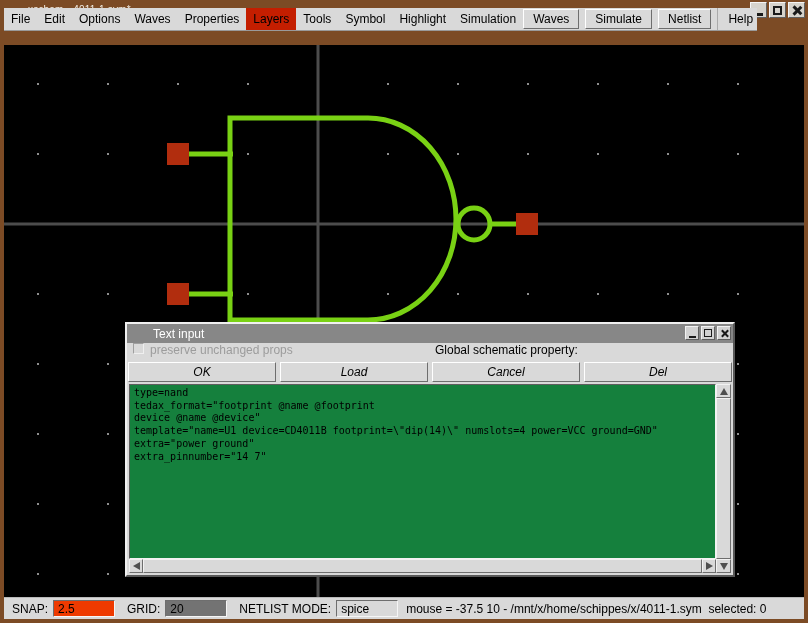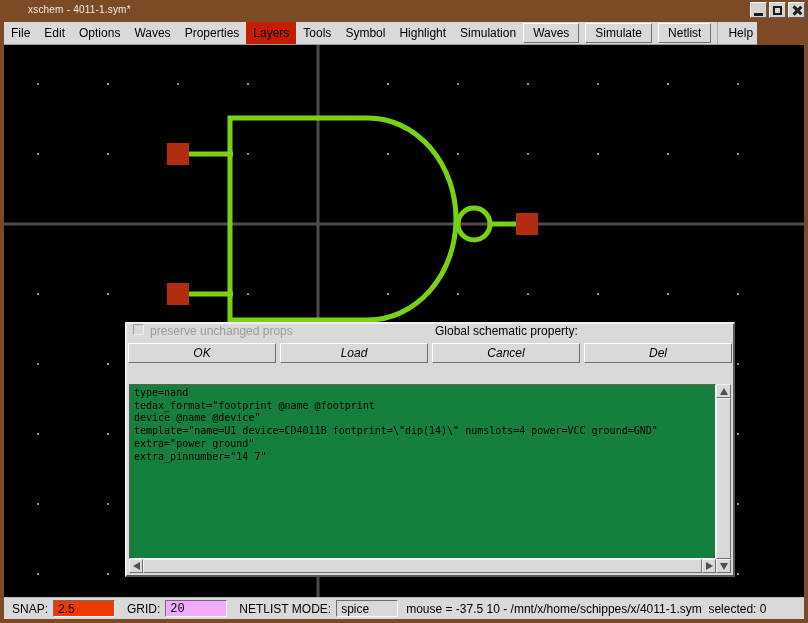--- a/index.html
+++ b/index.html
@@ -14,40 +14,40 @@
   .win-controls { position:absolute; right:3px; top:2px; display:flex; gap:2px; }
   .wbtn { width:17px; height:16px; background:#d6d3cc; border:1px solid;
           border-color:#f5f5f5 #5e5e5e #5e5e5e #f5f5f5; display:flex; align-items:center; justify-content:center; }
   .g-min { width:9px; height:3px; background:#1a1a1a; margin-top:9px; }
   .g-max { width:9px; height:9px; border:2px solid #1a1a1a; }
   .g-close { position:relative; width:11px; height:11px; }
   .g-close:before,.g-close:after { content:""; position:absolute; left:5px; top:0; width:2.5px; height:11px; background:#1a1a1a; }
   .g-close:before { transform:rotate(45deg); } .g-close:after { transform:rotate(-45deg); }
 
   
-  .menubar { position:absolute; left:4px; top:22px; width:753px; height:23px; background:#d9d9d9;
+  .menubar { position:absolute; left:4px; top:8px; width:753px; height:23px; background:#d9d9d9;
              border-bottom:1px solid #9a9a9a; display:flex; align-items:center; font-size:12px; color:#000; }
   .menu-item { padding:4px 7px; cursor:default; }
   .menu-item.hl { background:#c41e00; }
   .mb-spacer { flex:1; }
   .mbtn { height:20px; padding:0 9px; margin-right:6px; display:flex; align-items:center; background:#d9d9d9;
           border:1px solid; border-color:#ffffff #6e6e6e #6e6e6e #ffffff; }
   .menu-help { padding:4px 10px 4px 10px; border-left:1px solid #aaa; }
 
   
   .canvas { position:absolute; left:4px; top:45px; width:800px; height:552px; background:#000; }
 
   
   .statusbar { position:absolute; left:4px; top:597px; width:800px; height:22px; background:#d9d9d9;
                border-top:1px solid #b9b9b9; display:flex; align-items:center; font-size:12px; color:#000; }
   .sb-label { margin-left:8px; }
   .sb-field { height:17px; margin-left:5px; padding:1px 4px 0 4px; min-width:62px; font-size:12px;
               border:1px solid; border-color:#6e6e6e #f5f5f5 #f5f5f5 #6e6e6e; }
   .sb-snap { background:#ee3a00; }
-  .sb-grid { background:#f0abfc;font-family:Liberation Mono, monospace; }
+  .sb-grid { background:#737373; }
   .sb-mode { background:#d9d9d9; }
   .sb-gap { margin-left:12px; }
   .sb-info { margin-left:8px; white-space:pre; }
 
   
   .dialog { position:absolute; left:125px; top:322px; width:610px; height:255px; background:#d9d9d9;
             border:2px solid; border-color:#f0f0f0 #585858 #585858 #f0f0f0; font-size:12px; }
   .dlg-titlebar { position:relative; height:19px; background:#878787; display:flex; align-items:center; }
   .dlg-title { color:#ffffff; margin-left:26px; font-size:12px; }
   .dlg-controls { position:absolute; right:2px; top:2px; display:flex; gap:2px; }
@@ -147,20 +147,34 @@
       <line x1="185" y1="249" x2="229" y2="249" stroke="#79d114" stroke-width="5"></line>
       <line x1="487" y1="179" x2="513" y2="179" stroke="#79d114" stroke-width="5"></line>
 
       <rect x="163" y="98" width="22" height="22" fill="#b12d0e"></rect>
       <rect x="163" y="238" width="22" height="22" fill="#b12d0e"></rect>
       <rect x="512" y="168" width="22" height="22" fill="#b12d0e"></rect>
     </svg>
   </div>
 
   <div class="dialog">
+    <div class="dlg-titlebar">
+      <span class="dlg-title">Text input</span>
+      <div class="dlg-controls">
+        <div class="dbtn">
+            <span class="g-min"></span>
+          </div>
+        <div class="dbtn">
+            <span class="g-max"></span>
+          </div>
+        <div class="dbtn">
+            <span class="g-close"></span>
+          </div>
+      </div>
+    </div>
 
     <div class="dlg-header">
       <span class="checkbox"></span>
       <span class="cb-label">preserve unchanged props</span>
       <span class="prop-label">Global schematic property:</span>
     </div>
 
     <div class="dlg-buttons">
       <div class="dlg-btn">OK</div>
       <div class="dlg-btn">Load</div>

